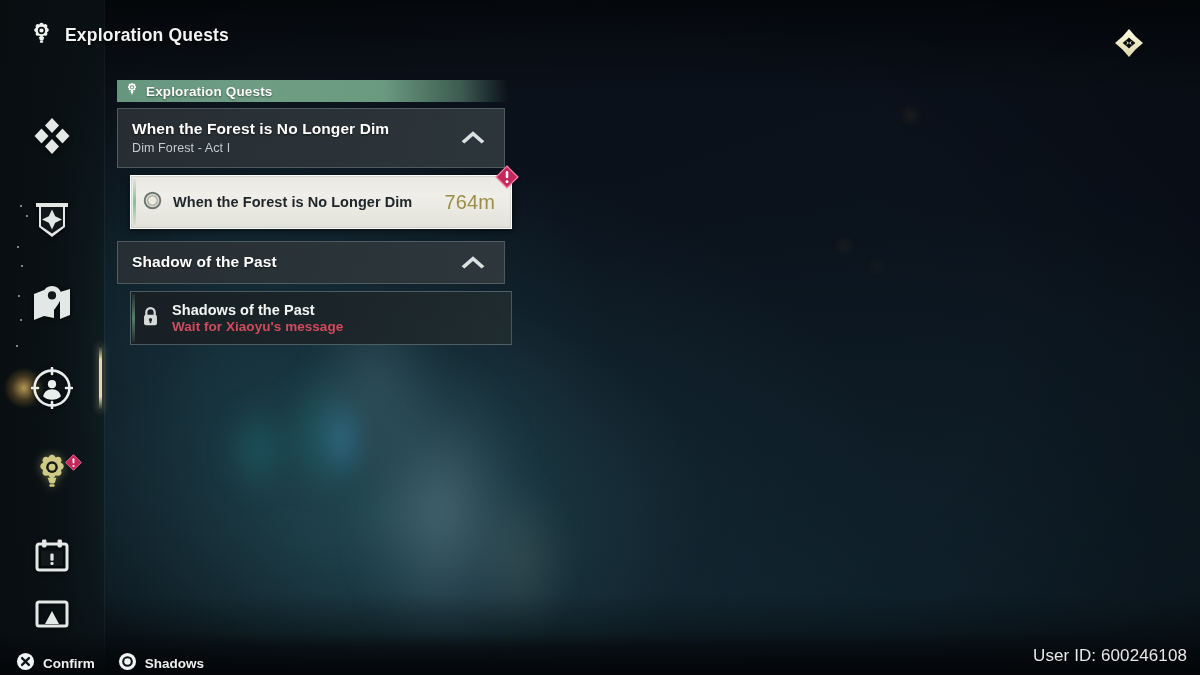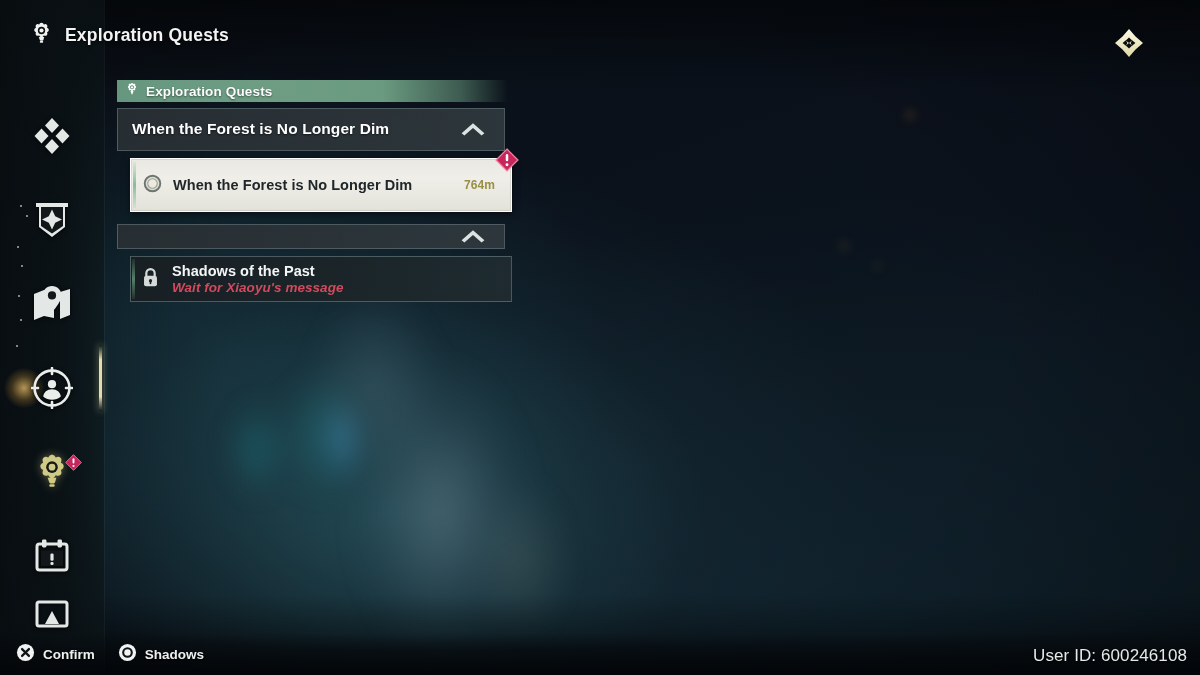--- a/index.html
+++ b/index.html
@@ -121,43 +121,43 @@
     background:linear-gradient(to bottom, #e9e8e1 0%, #efeee8 36%, #e3e2da 100%);
     border:1px solid rgba(255,255,255,0.9);
     box-shadow:0 2px 7px rgba(0,0,0,.55), inset 0 0 0 1px rgba(120,130,120,.18);
     display:flex; align-items:center; padding:0 16px 0 12px; cursor:pointer;
   }
   .q-sel::before {
     content:""; position:absolute; left:2px; top:3px; bottom:3px; width:3px;
     background:linear-gradient(to bottom, rgba(150,195,160,.15), rgba(120,180,140,.85), rgba(150,195,160,.15));
   }
   .q-sel-name { color:#20272b; font-size:14.5px; font-weight:bold; margin-left:11px; flex:1; letter-spacing:.05px; }
-  .q-sel-dist { color:#9a8f46; font-size:12px; font-weight:bold; letter-spacing:.1px; }
+  .q-sel-dist { color:#9a8f46; font-size:20px; font-weight:normal; letter-spacing:.1px; }
   .q-badge { position:absolute; right:-8px; top:-11px; width:24px; height:24px; }
 
   
   .q-lock {
-    position:relative; width:382px; margin:7px 0 0 13px; height:46px;
+    position:relative; width:382px; margin:7px 0 0 13px; height:54px;
     background:linear-gradient(to right, rgba(24,31,35,0.95) 0%, rgba(28,37,41,0.93) 60%, rgba(32,44,48,0.90) 100%);
     border:1px solid rgba(150,175,180,0.40);
     display:flex; align-items:center; padding:0 16px 0 10px; cursor:pointer;
   }
   .q-lock::before {
     content:""; position:absolute; left:1px; top:2px; bottom:2px; width:3px;
     background:linear-gradient(to bottom, rgba(130,185,155,.10), rgba(110,170,135,.7), rgba(130,185,155,.10));
   }
   .q-lock-txt { margin-left:12px; }
   .q-lock-name { color:#f4f6f5; font-size:14.5px; font-weight:bold; letter-spacing:.05px; }
-  .q-lock-sub { color:#d14a5e; font-size:13.5px; font-weight:bold; margin-top:1px; letter-spacing:.05px;font-style:italic; }
+  .q-lock-sub { color:#d14a5e; font-size:13.5px; font-weight:bold; margin-top:1px; letter-spacing:.05px; }
 
   
   #bottombar {
     position:absolute; left:0; bottom:0; width:1200px; height:42px; z-index:20;
     background:linear-gradient(to top, rgba(3,5,8,0.92) 0%, rgba(5,8,12,0.55) 60%, rgba(0,0,0,0) 100%);
-    display:flex; align-items:center;
+    display:flex; align-items:flex-end;
   }
   .hint { display:flex; align-items:center; gap:8px; cursor:pointer; }
   .hint:first-of-type { margin-left:16px; }
   .hint + .hint { margin-left:23px; }
   .hint-label { color:#eef0ef; font-size:13.5px; font-weight:bold; text-shadow:0 1px 2px rgba(0,0,0,.9); }
   .userid {
     position:absolute; right:13px; bottom:9px;
     color:#e6e9e8; font-size:17px; letter-spacing:.1px; text-shadow:0 1px 2px rgba(0,0,0,.9);
   }
 </style>
@@ -322,20 +322,21 @@
         <circle cx="12" cy="9.1" r="2.0" fill="#ffffff"></circle>
         <path fill="#ffffff" d="M9.4 15.4h5.2l-.7 2.6c-.15.55-.6.9-1.15.9h-1.3c-.55 0-1-.35-1.15-.9z"></path>
         <rect x="10.4" y="19.3" width="3.2" height="1.5" rx=".6" fill="#ffffff"></rect>
       </svg>
     </span>
     <span class="cat-header-label">Exploration Quests</span>
   </div>
 
   <div class="grp">
     <div class="grp-title">When the Forest is No Longer Dim</div>
+    <div class="grp-sub">Dim Forest - Act I</div>
     <span class="grp-chev">
       <svg width="26" height="16" viewBox="0 0 26 16">
         <path fill="#dbe2e2" d="M13 3.2 L24.4 13.2 L21.6 15.4 L13 8.0 L4.4 15.4 L1.6 13.2 Z"></path>
       </svg>
     </span>
   </div>
 
   <div class="q-sel">
     <span>
       <svg width="19" height="19" viewBox="0 0 20 20">
@@ -348,20 +349,21 @@
     <span class="q-badge">
       <svg width="24" height="24" viewBox="0 0 20 20">
         <path d="M10 .9 L19.1 10 L10 19.1 L.9 10 Z" fill="#c7265c" stroke="#ef82a2" stroke-width="1.1"></path>
         <rect x="8.95" y="5.1" width="2.1" height="6.0" rx="1.05" fill="#fff"></rect>
         <circle cx="10" cy="14.0" r="1.2" fill="#fff"></circle>
       </svg>
     </span>
   </div>
 
   <div class="grp" style="margin-top:12px;">
+    <div class="grp-title">Shadow of the Past</div>
     <span class="grp-chev">
       <svg width="26" height="16" viewBox="0 0 26 16">
         <path fill="#dbe2e2" d="M13 3.2 L24.4 13.2 L21.6 15.4 L13 8.0 L4.4 15.4 L1.6 13.2 Z"></path>
       </svg>
     </span>
   </div>
 
   <div class="q-lock">
     <span>
       <svg width="19" height="21" viewBox="0 0 20 22">

